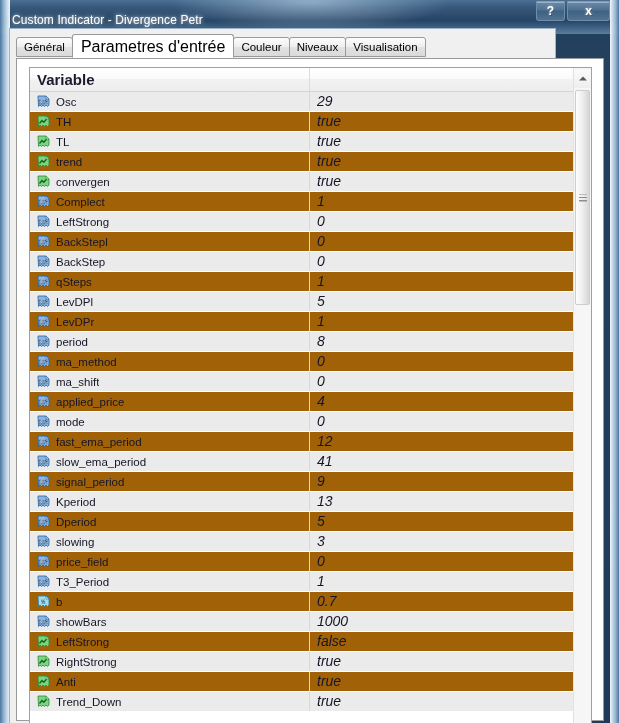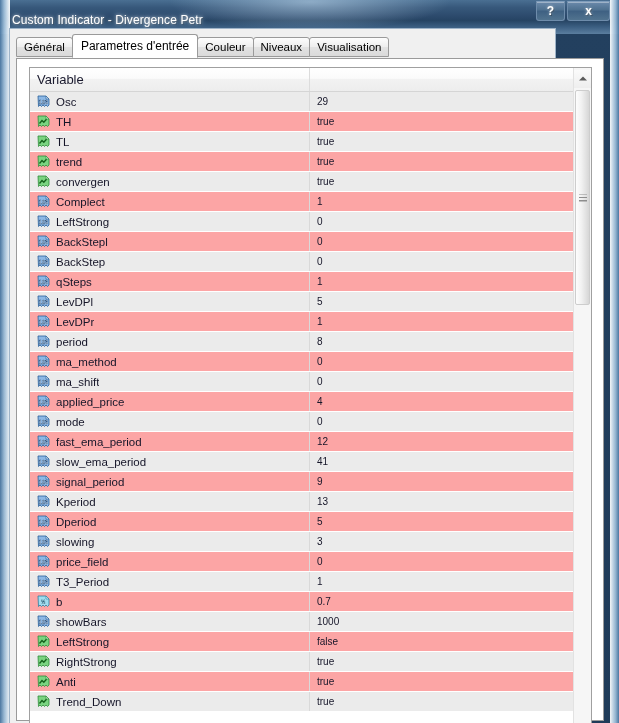--- a/index.html
+++ b/index.html
@@ -126,21 +126,21 @@
     white-space: nowrap;
   }
   .tab.active {
     height: 24px;
     line-height: 23px;
     background: #ffffff;
     border: 1px solid #9a9a9a;
     border-bottom: 1px solid #ffffff;
     margin-bottom: -1px;
     z-index: 6;
-    font-size: 12px;
+    font-size: 16px;
     padding: 0 8px;
   }
 
   
   .tabpage {
     position: absolute;
     left: 6px; top: 29px;
     width: 588px;
     height: 663px;
     box-sizing: border-box;
@@ -164,62 +164,64 @@
     height: 24px;
     background: linear-gradient(to bottom, #ffffff 0%, #fbfbfb 45%, #f2f2f2 50%, #ededed 100%);
     border-bottom: 1px solid #d5d5d5;
     box-sizing: border-box;
   }
   .hcell {
     position: absolute;
     top: 0;
     height: 23px;
     line-height: 23px;
-    font-size: 13px;
+    font-size: 15px;
     color: #1a1a2e;
     padding-left: 7px;
     box-sizing: border-box;
     white-space: nowrap;
+    font-weight: bold;
   }
   .hcell.var { left: 0; width: 280px; border-right: 1px solid #dcdcdc; }
   .hcell.val { left: 280px; width: 263px; }
 
   .rows {
     position: relative;
     width: 543px;
   }
   .row {
     position: relative;
     height: 20px;
     box-sizing: border-box;
     border-bottom: 1px solid #ffffff;
-    background: #fca5a5;
+    background: #a16207;
     cursor: default;
   }
   .row.alt { background: #ebebeb; }
   .row .cell-var {
     position: absolute;
     left: 0; top: 0;
     width: 280px; height: 19px;
     box-sizing: border-box;
     border-right: 1px solid #d9d9d9;
     display: flex;
     align-items: center;
   }
   .row .cell-val {
     position: absolute;
     left: 280px; top: 0;
     width: 263px; height: 19px;
     box-sizing: border-box;
-    font-size: 10px;
+    font-size: 14px;
     color: #151528;
     line-height: 19px;
     padding-left: 7px;
     white-space: nowrap;
     overflow: hidden;
+    font-style: italic;
   }
   .row .label {
     font-size: 11.5px;
     color: #151528;
     white-space: nowrap;
     overflow: hidden;
   }
 
   
   .icon {

